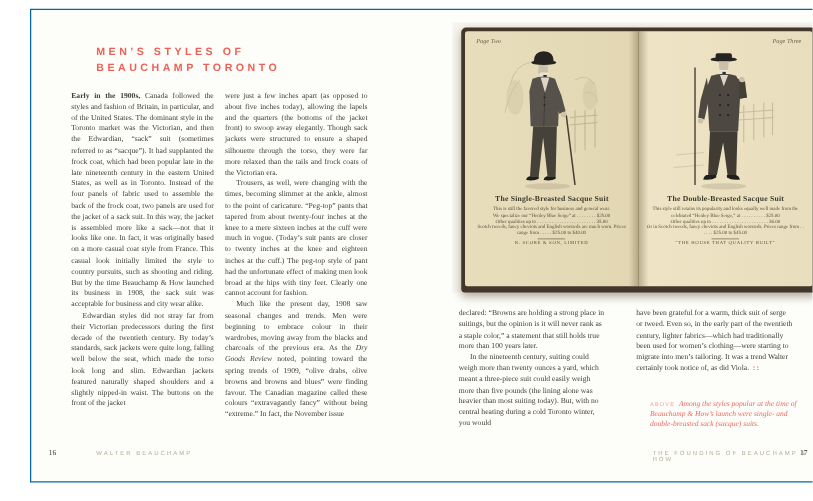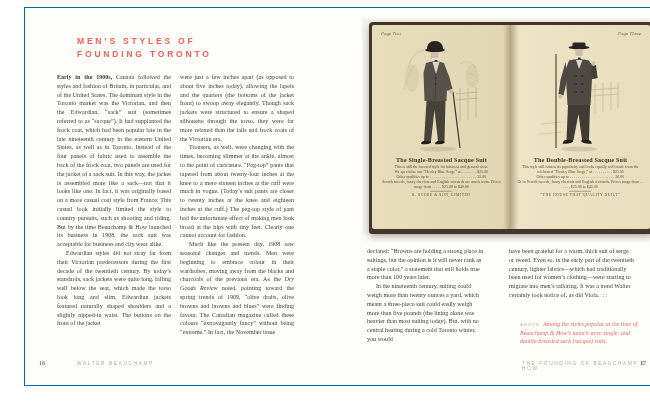--- a/index.html
+++ b/index.html
@@ -65,21 +65,21 @@
   .cap-label{font-style:normal;font-family:"Liberation Sans", sans-serif;
     font-size:4.4px;letter-spacing:1px;color:#f0a59b;margin-right:3px;}
 </style>
 </head>
 <body>
 
 <div class="spread">
 
   <div class="chapter-title">
     <div>MEN’S STYLES OF</div>
-    <div>FOUNDING TORONTO</div>
+    <div>BEAUCHAMP TORONTO</div>
   </div>
 
   <div class="col" id="col1">
     <p><b>Early in the 1900s,</b><span> Canada followed the styles and fashion of Britain, in particular, and of the United States. The dominant style in the Toronto market was the Victorian, and then the Edwardian, “sack” suit (sometimes referred to as “sacque”). It had supplanted the frock coat, which had been popular late in the late nineteenth century in the eastern United States, as well as in Toronto. Instead of the four panels of fabric used to assemble the back of the frock coat, two panels are used for the jacket of a sack suit. In this way, the jacket is assembled more like a sack—not that it looks like one. In fact, it was originally based on a more casual coat style from France. This casual look initially limited the style to country pursuits, such as shooting and riding. But by the time Beauchamp &amp; How launched its business in 1908, the sack suit was acceptable for business and city wear alike.</span></p>
     <p class="indent">Edwardian styles did not stray far from their Victorian predecessors during the first decade of the twentieth century. By today’s standards, sack jackets were quite long, falling well below the seat, which made the torso look long and slim. Edwardian jackets featured naturally shaped shoulders and a slightly nipped-in waist. The buttons on the front of the jacket</p>
   </div>
 
   <div class="col" id="col2">
     <p>were just a few inches apart (as opposed to about five inches today), allowing the lapels and the quarters (the bottoms of the jacket front) to swoop away elegantly. Though sack jackets were structured to ensure a shaped silhouette through the torso, they were far more relaxed than the tails and frock coats of the Victorian era.</p>
     <p class="indent">Trousers, as well, were changing with the times, becoming slimmer at the ankle, almost to the point of caricature. “Peg-top” pants that tapered from about twenty-four inches at the knee to a mere sixteen inches at the cuff were much in vogue. (Today’s suit pants are closer to twenty inches at the knee and eighteen inches at the cuff.) The peg-top style of pant had the unfortunate effect of making men look broad at the hips with tiny feet. Clearly one cannot account for fashion.</p>

